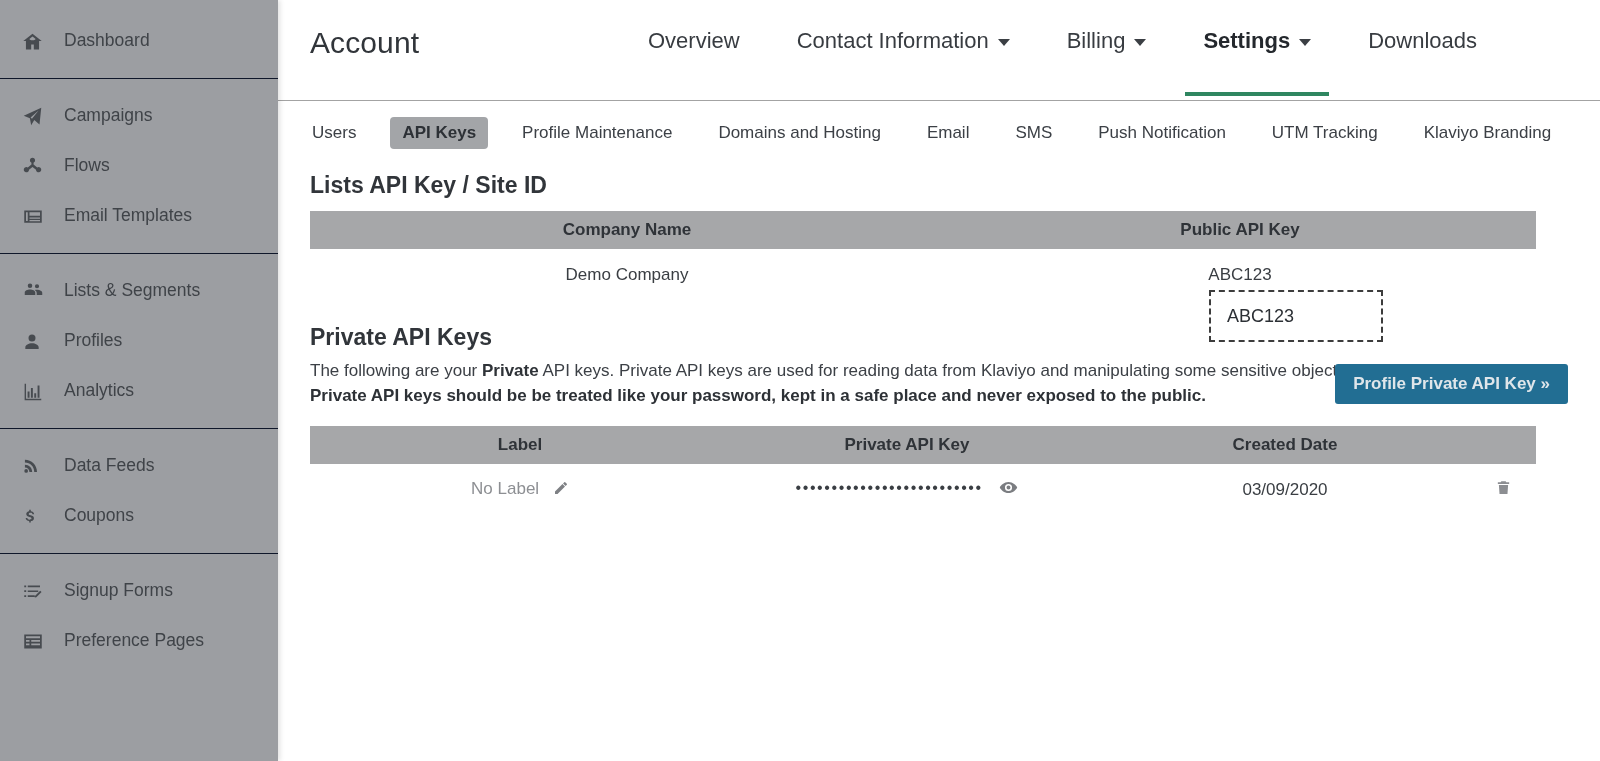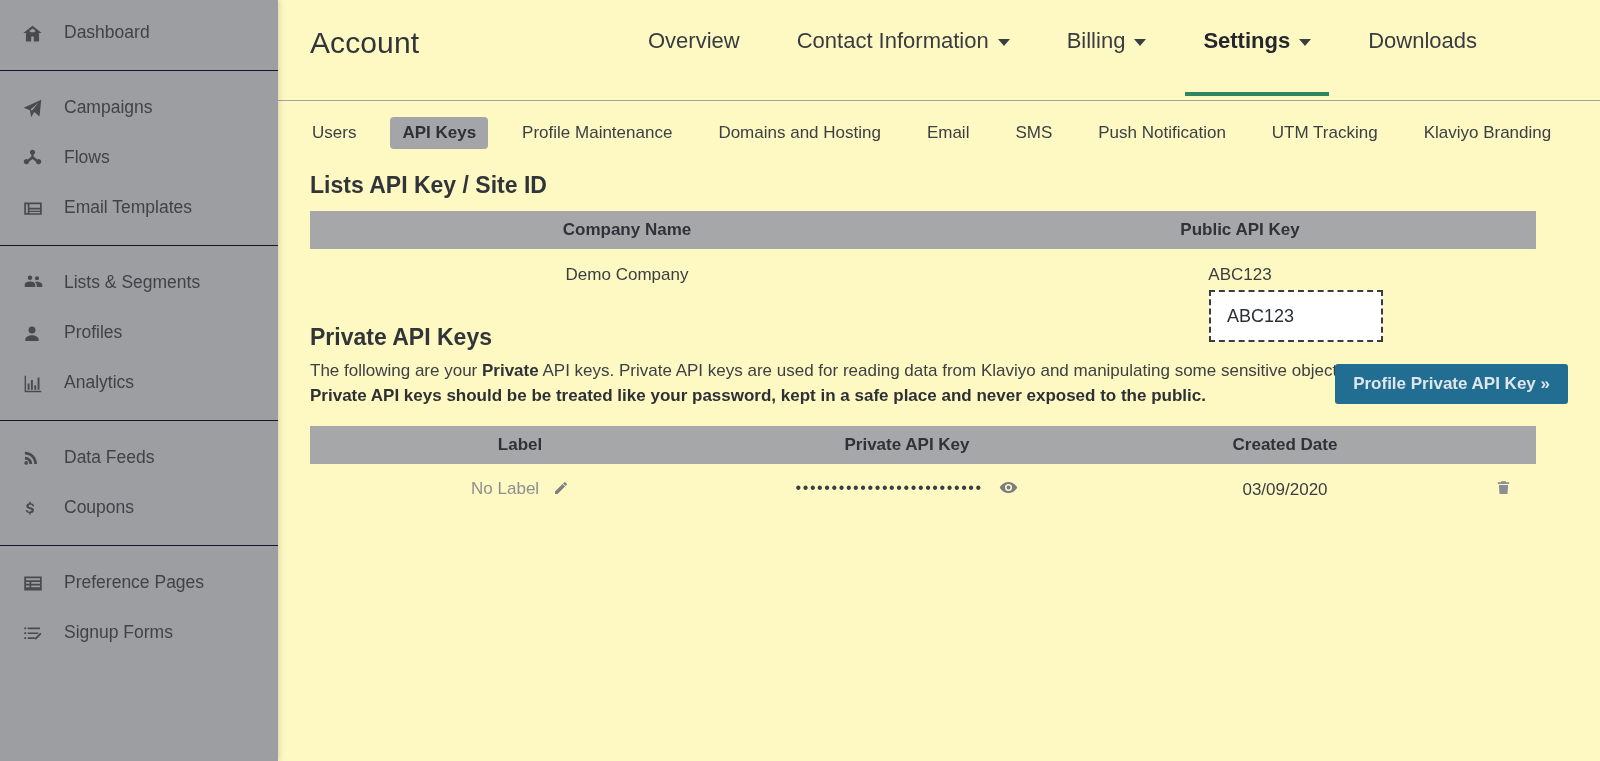--- a/index.html
+++ b/index.html
@@ -26,21 +26,21 @@
     position: absolute;
     left: 0; top: 0;
     width: 278px;
     height: 761px;
     background: #9c9ea2;
     box-shadow: 2px 0 5px rgba(0,0,0,.12);
     z-index: 5;
   }
   .nav-group { padding: 0; }
   .nav-group + .nav-group { border-top: 1px solid #0f172a; }
-  .nav-group:first-child { padding-top: 8px; }
+  .nav-group:first-child { padding-top: 16px; }
 
   .nav-item {
     display: flex;
     align-items: center;
     height: 50px;
     padding-left: 22px;
     color: #3f4348;
     font-size: 17.5px;
     cursor: pointer;
     white-space: nowrap;
@@ -59,21 +59,21 @@
 
   .group-pad-top { height: 12px; }
   .group-pad-bot { height: 12px; }
 
   
   #main {
     position: absolute;
     left: 278px; top: 0;
     width: 1322px;
     height: 761px;
-    background: #fef9c3;
+    background: #ffffff;
   }
 
   
   #header {
     position: relative;
     height: 101px;
     border-bottom: 1px solid #a3a3a3;
     display: flex;
     align-items: flex-start;
   }
@@ -343,32 +343,32 @@
         <span class="nav-label">Coupons</span>
       </div>
       <div class="group-pad-bot"></div>
     </div>
 
     <div class="nav-group">
       <div class="group-pad-top"></div>
       <div class="nav-item">
         <span class="nav-icon">
           <svg width="22" height="21" viewBox="0 0 24 24">
+              <path d="M2 5h2.2v2H2V5zm4 .2h14v1.8H6V5.2zM2 10.6h2.2v2H2v-2zm4 .2h12v1.8H6v-1.8zM2 16.2h2.2v2H2v-2zm4 .2h8v1.8H6v-1.8zm14.2-5.4 1.6 1.6-6 6-1.8.2.2-1.8 6-6z"></path>
+            </svg>
+        </span>
+        <span class="nav-label">Signup Forms</span>
+      </div>
+      <div class="nav-item">
+        <span class="nav-icon">
+          <svg width="22" height="21" viewBox="0 0 24 24">
               <path d="M2 4v16h20V4H2zm2 2h16v2.2H4V6zm0 4.2h4v2H4v-2zm6 0h10v2H10v-2zM4 14.4h4v2H4v-2zm6 0h10v2H10v-2z"></path>
             </svg>
         </span>
         <span class="nav-label">Preference Pages</span>
-      </div>
-      <div class="nav-item">
-        <span class="nav-icon">
-          <svg width="22" height="21" viewBox="0 0 24 24">
-              <path d="M2 5h2.2v2H2V5zm4 .2h14v1.8H6V5.2zM2 10.6h2.2v2H2v-2zm4 .2h12v1.8H6v-1.8zM2 16.2h2.2v2H2v-2zm4 .2h8v1.8H6v-1.8zm14.2-5.4 1.6 1.6-6 6-1.8.2.2-1.8 6-6z"></path>
-            </svg>
-        </span>
-        <span class="nav-label">Signup Forms</span>
       </div>
     </div>
   </nav>
 
   <div id="main">
 
     <header id="header">
       <div id="page-title">Account</div>
 
       <nav id="top-nav">

